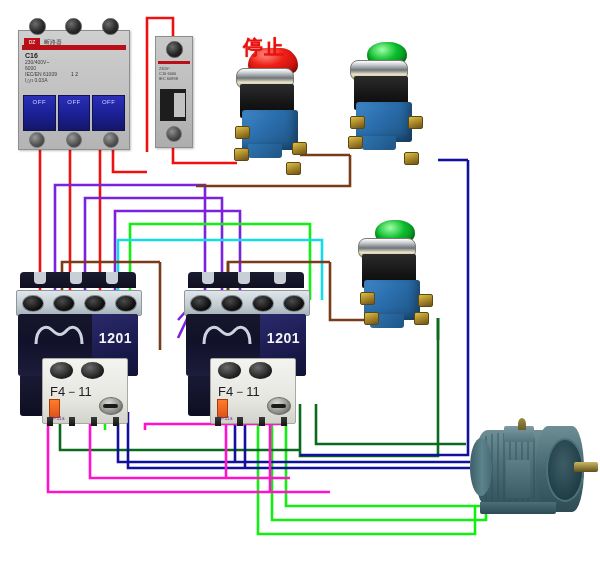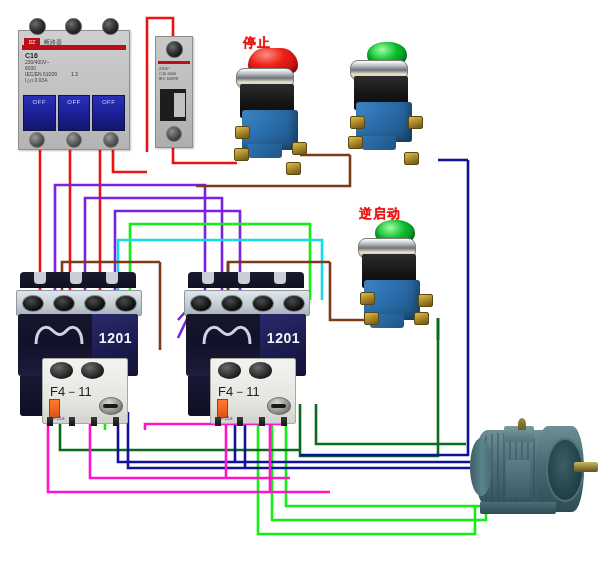--- a/index.html
+++ b/index.html
@@ -24,21 +24,21 @@
     width: 600px; height: 566px;
   }
   #wire-layer { z-index: 1; }
   #device-layer { z-index: 2; }
   #label-layer { z-index: 3; }
 
   .cn-label {
     position: absolute;
     color: #e8120e;
     font-weight: bold;
-    font-size: 13px;
+    font-size: 20px;
     letter-spacing: 1px;
     font-family: "DejaVu Sans", sans-serif;
     text-shadow: 0 0 1px #e8120e;
     white-space: nowrap;
   }
 
   
   .mcb {
     position: absolute;
     left: 18px; top: 30px;
@@ -571,16 +571,15 @@
       <div class="mt-front"></div>
       <div class="mt-face"></div>
       <div class="mt-shaft"></div>
       <div class="mt-term"></div>
       <div class="mt-base"></div>
     </div>
   </div>
 
   <div id="label-layer">
     <div class="cn-label" style="left:243px; top:34px;">停止</div>
-    <div class="cn-label" style="left:359px; top:205px;">逆启动</div>
   </div>
 
 </div>
 
 </body></html>

